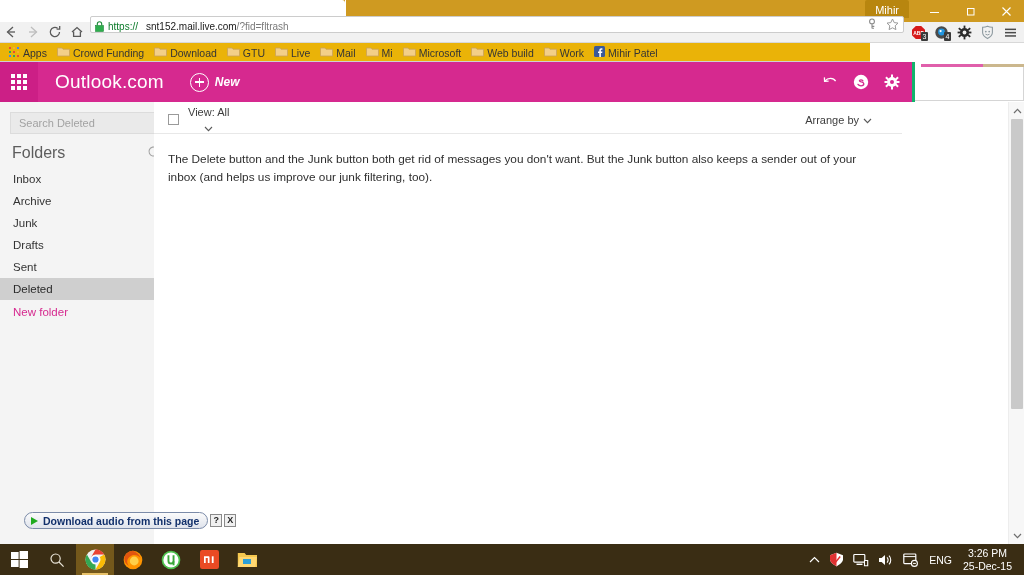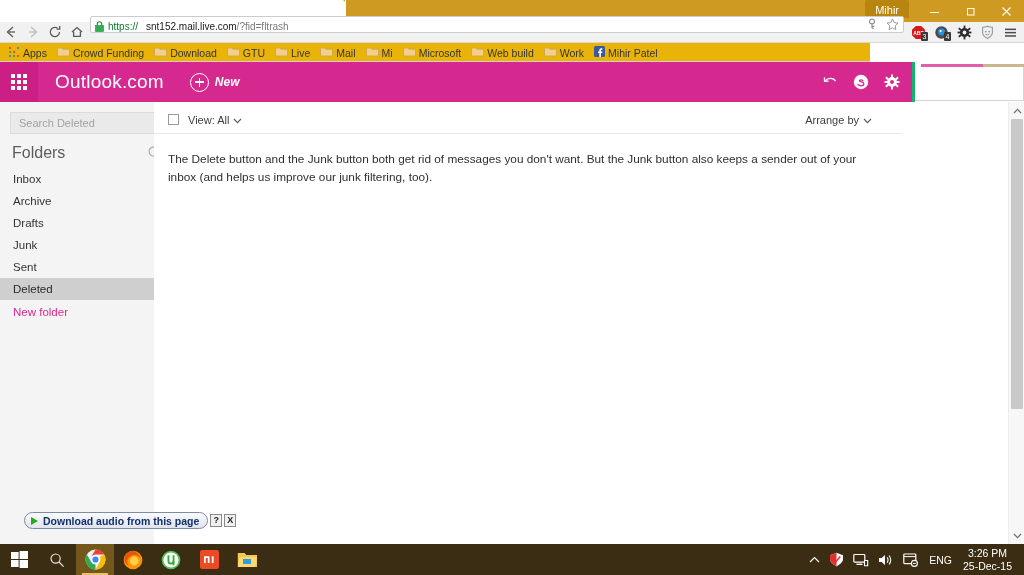--- a/index.html
+++ b/index.html
@@ -163,21 +163,21 @@
   }
   .list-toolbar {
     height: 28px; display: flex; align-items: center;
     padding: 0 18px 0 14px; font-size: 11px; color: #3d3d3d;
     border-bottom: 1px solid #e8e8e8; margin: 4px 10px 0 0;
   }
   .chk {
     width: 11px; height: 11px; border: 1px solid #9a9a9a; background: #fff;
     margin-right: 9px; display: inline-block;
   }
-  .view-all { display: flex; align-items: center; gap: 4px; }
+  .view-all { display: flex; align-items: center; gap: 4px; flex-direction: column; }
   .arrange-by { margin-left: auto; display: flex; align-items: center; gap: 4px; padding-right: 12px; }
   .caret { display: inline-block; }
   .tip-text {
     margin: 16px 26px 0 14px; font-size: 11.8px; color: #2f2f2f; line-height: 18px;
     max-width: 706px;
   }
 
   
   .pagescroll {
     position: absolute; right: 0px; top: 40px; width: 16px; height: 442px;
@@ -521,24 +521,24 @@
         </span>
       </div>
 
       <div class="folder-item">
         <span>Inbox</span>
       </div>
       <div class="folder-item">
         <span>Archive</span>
       </div>
       <div class="folder-item">
+        <span>Junk</span>
+      </div>
+      <div class="folder-item">
         <span>Drafts</span>
-      </div>
-      <div class="folder-item">
-        <span>Junk</span>
       </div>
       <div class="folder-item">
         <span>Sent</span>
       </div>
       <div class="folder-item selected">
         <span>Deleted</span>
       </div>
       <div class="folder-item newfolder">
         <span>New folder</span>
       </div>

